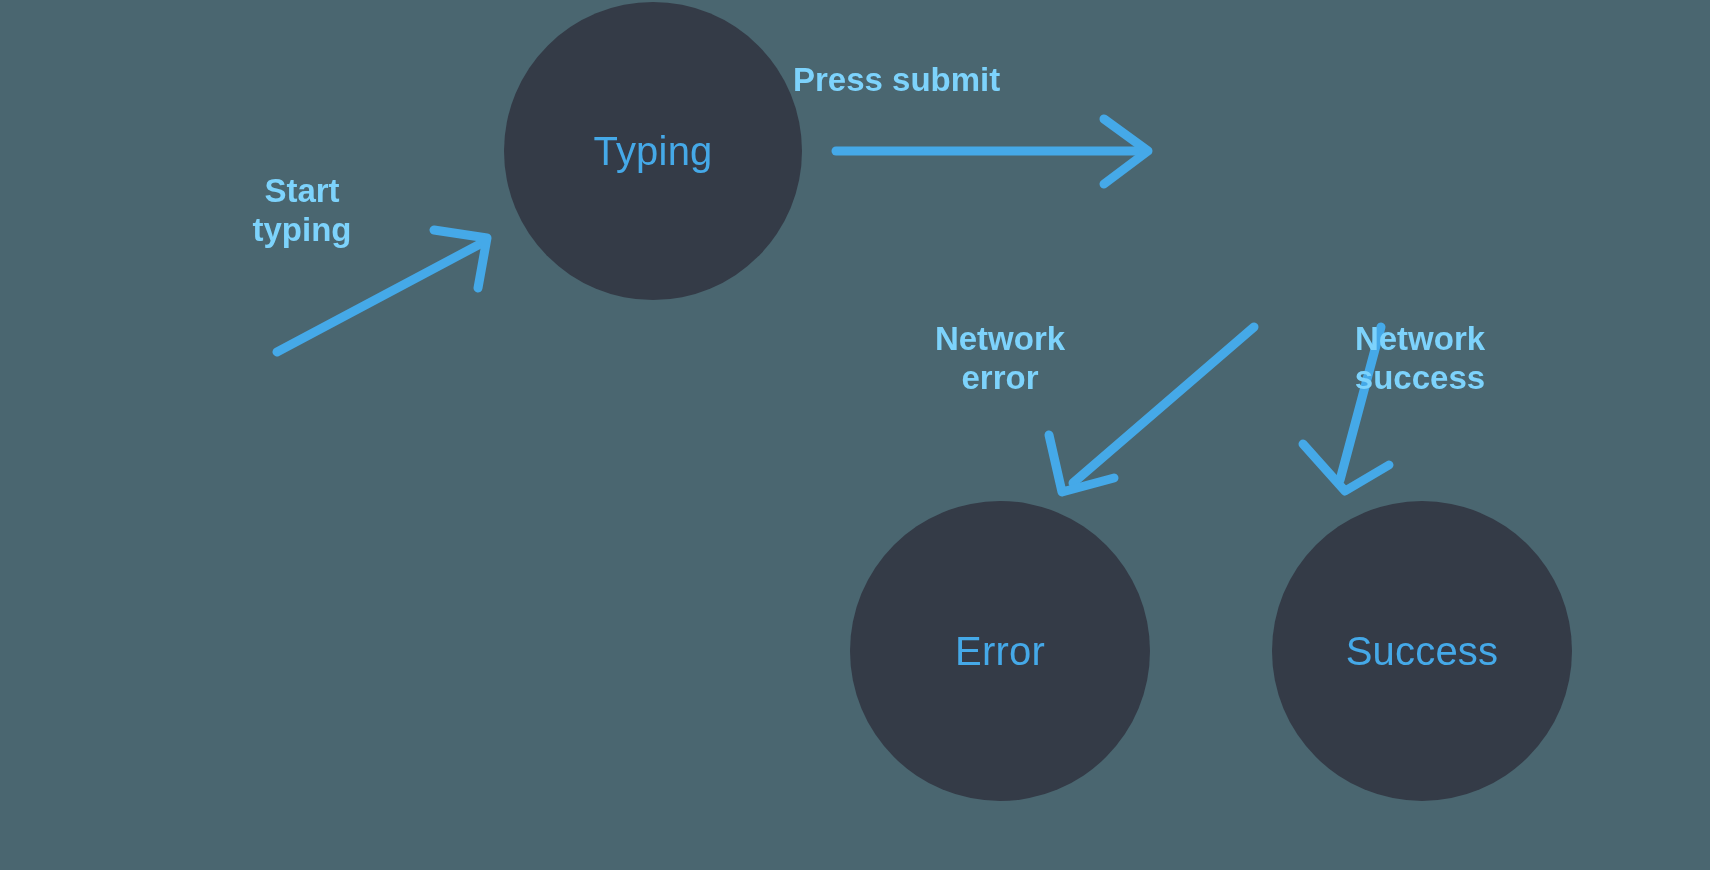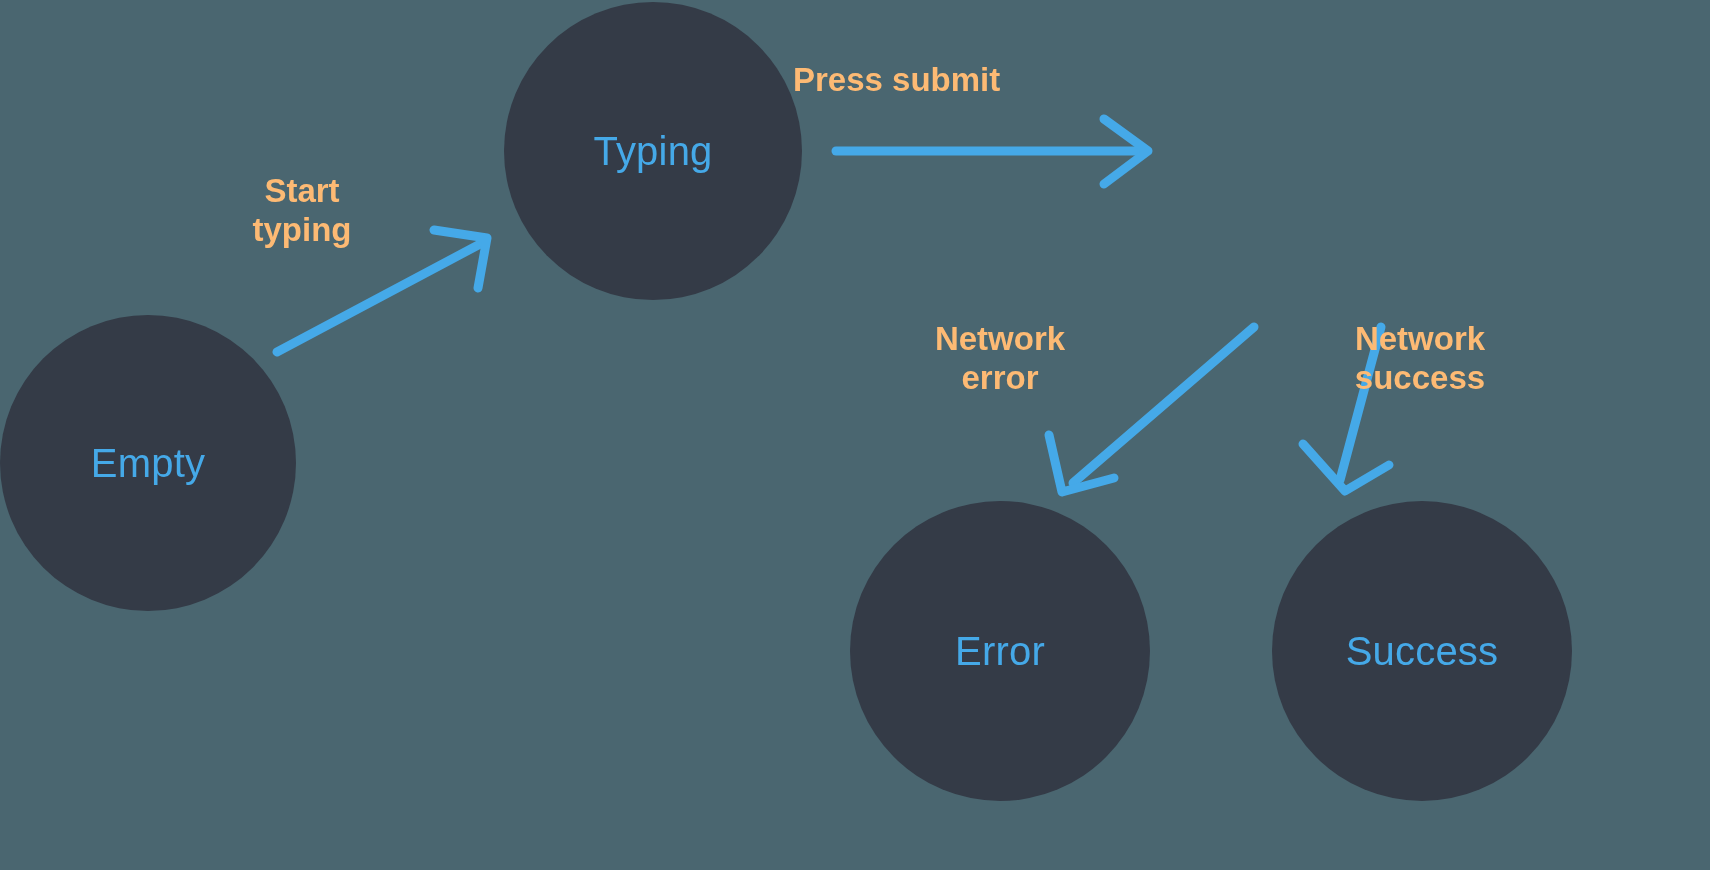--- a/index.html
+++ b/index.html
@@ -37,21 +37,21 @@
     color: #45a9e8;
     font-size: 40px;
     font-weight: 400;
     letter-spacing: 0.2px;
     line-height: 1;
     white-space: nowrap;
     user-select: none;
   }
   .edge-label {
     position: absolute;
-    color: #fdba74;
+    color: #7dd3fc;
     font-size: 33px;
     font-weight: 700;
     line-height: 1.18;
     white-space: pre-line;
     user-select: none;
   }
   .edge-label.center { text-align: center; }
   .edge-label.left   { text-align: left; }
 </style>
 </head>
@@ -76,23 +76,20 @@
       <polyline points="1049,435 1062,492 1114,478" fill="none" stroke="#45a9e8" stroke-width="9" stroke-linecap="round" stroke-linejoin="round"></polyline>
     </g>
 
     <g>
       <line x1="1381" y1="327" x2="1340" y2="480" stroke="#45a9e8" stroke-width="9" stroke-linecap="round"></line>
       <polyline points="1303,444 1345,491 1389,465" fill="none" stroke="#45a9e8" stroke-width="9" stroke-linecap="round" stroke-linejoin="round"></polyline>
     </g>
 
   </svg>
 
-  <div class="state-node" style="left:0px; top:315px; width:296px; height:296px;">
-    <span class="state-label">Empty</span>
-  </div>
 
   <div class="state-node" style="left:504px; top:2px; width:298px; height:298px;">
     <span class="state-label">Typing</span>
   </div>
 
 
   <div class="state-node" style="left:850px; top:501px; width:300px; height:300px;">
     <span class="state-label">Error</span>
   </div>
 

